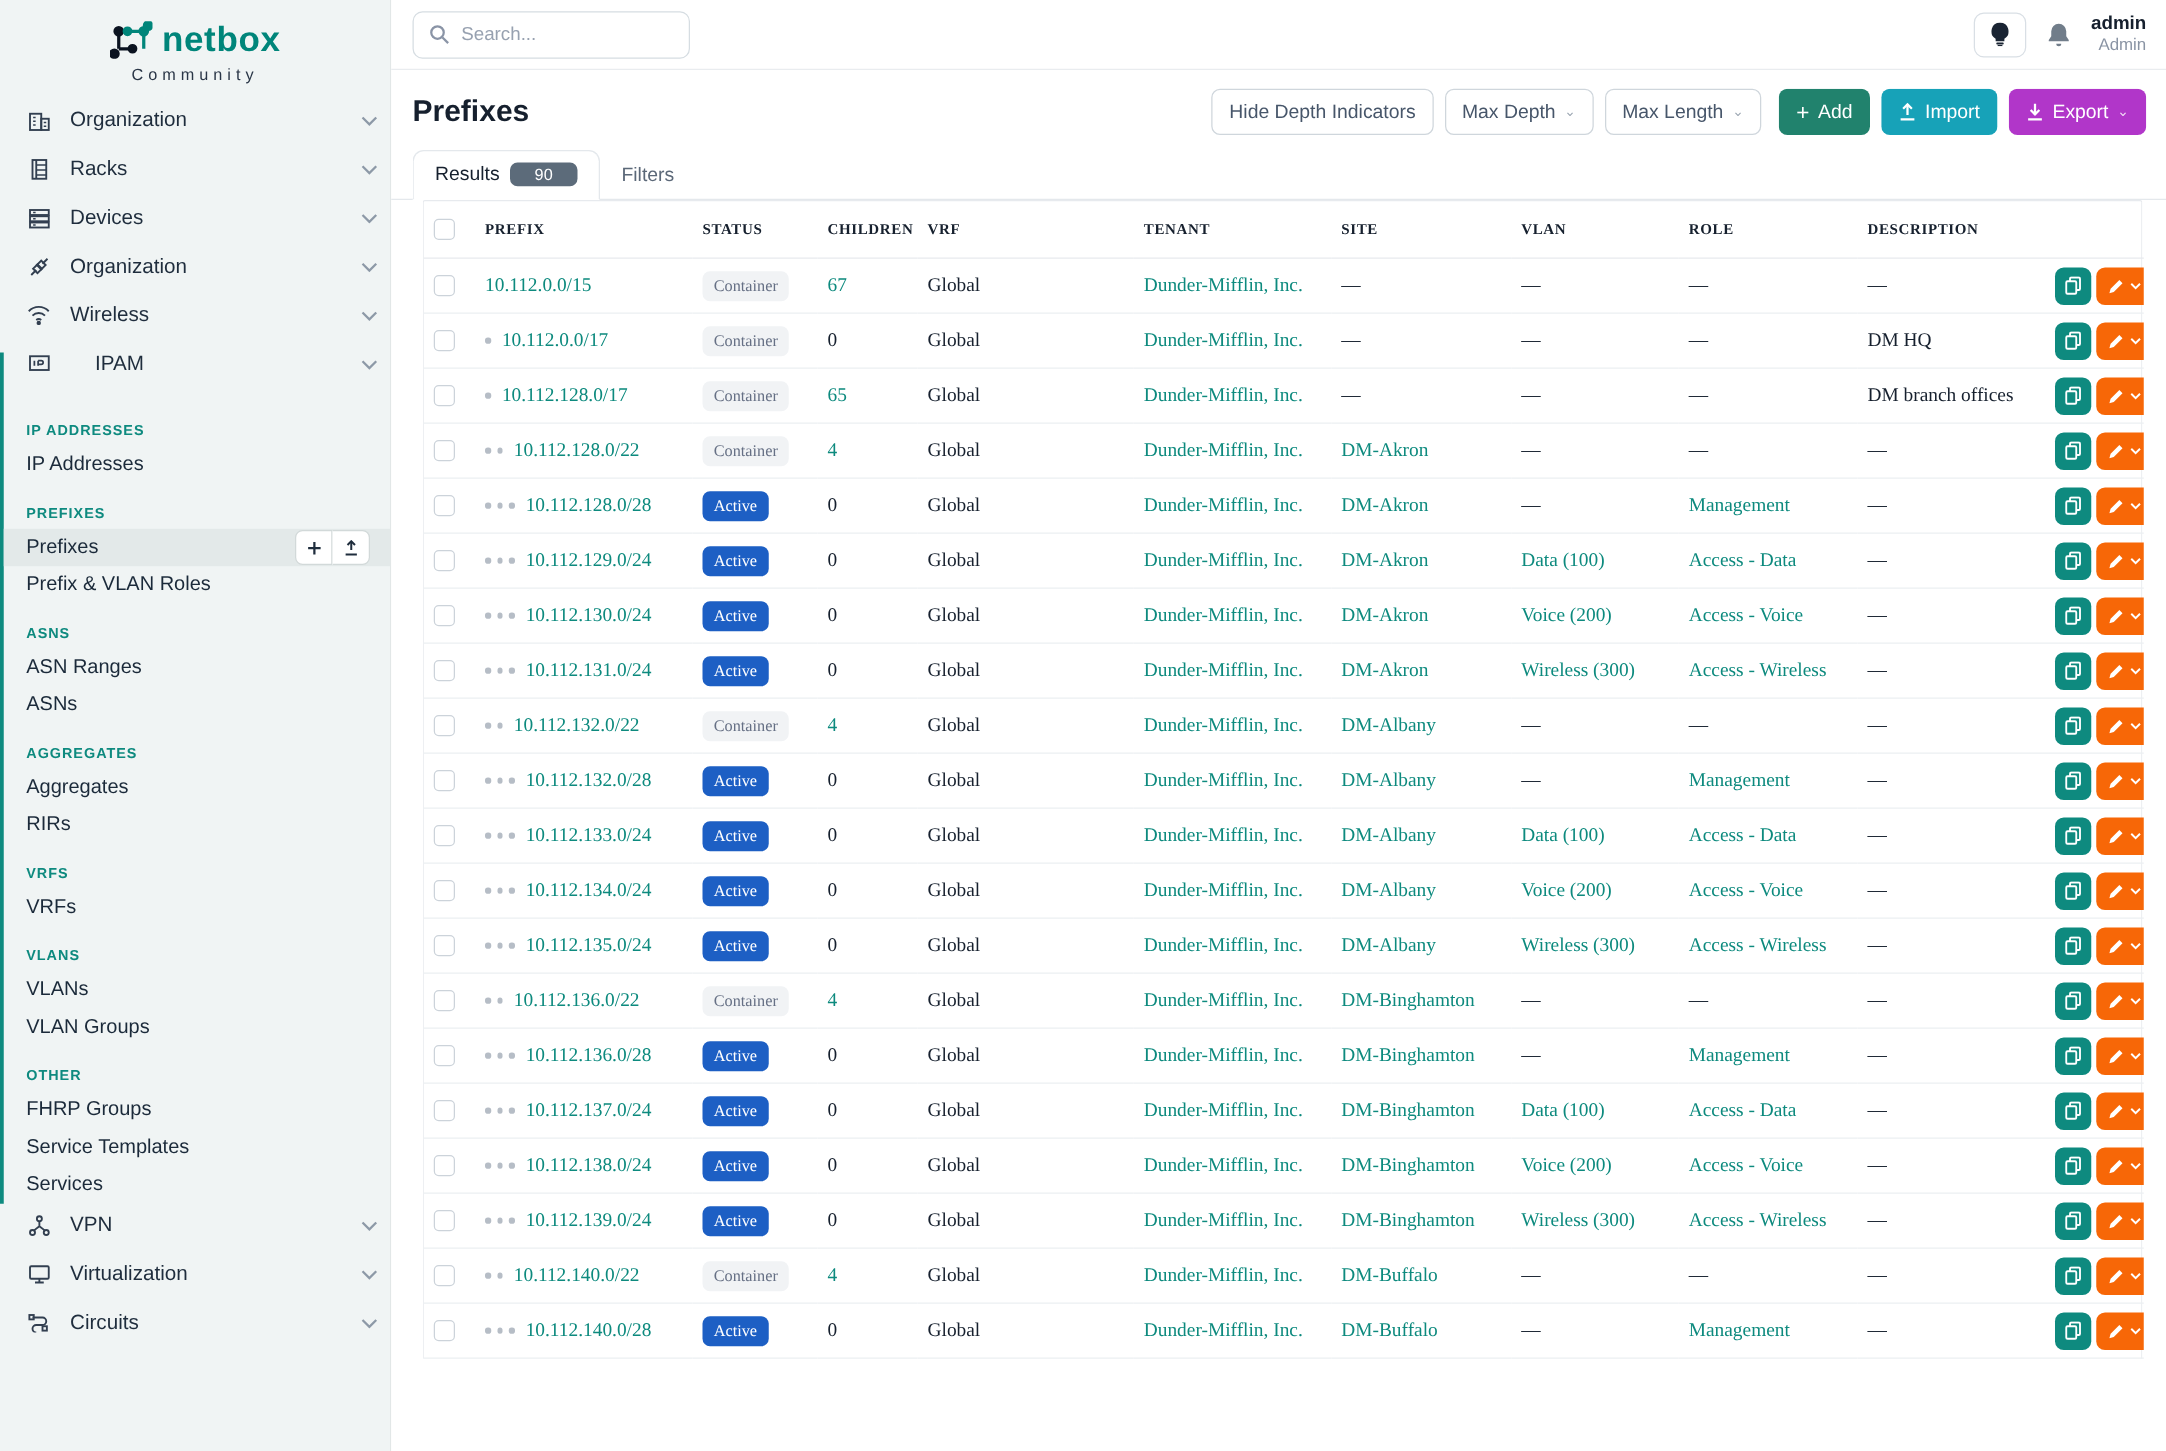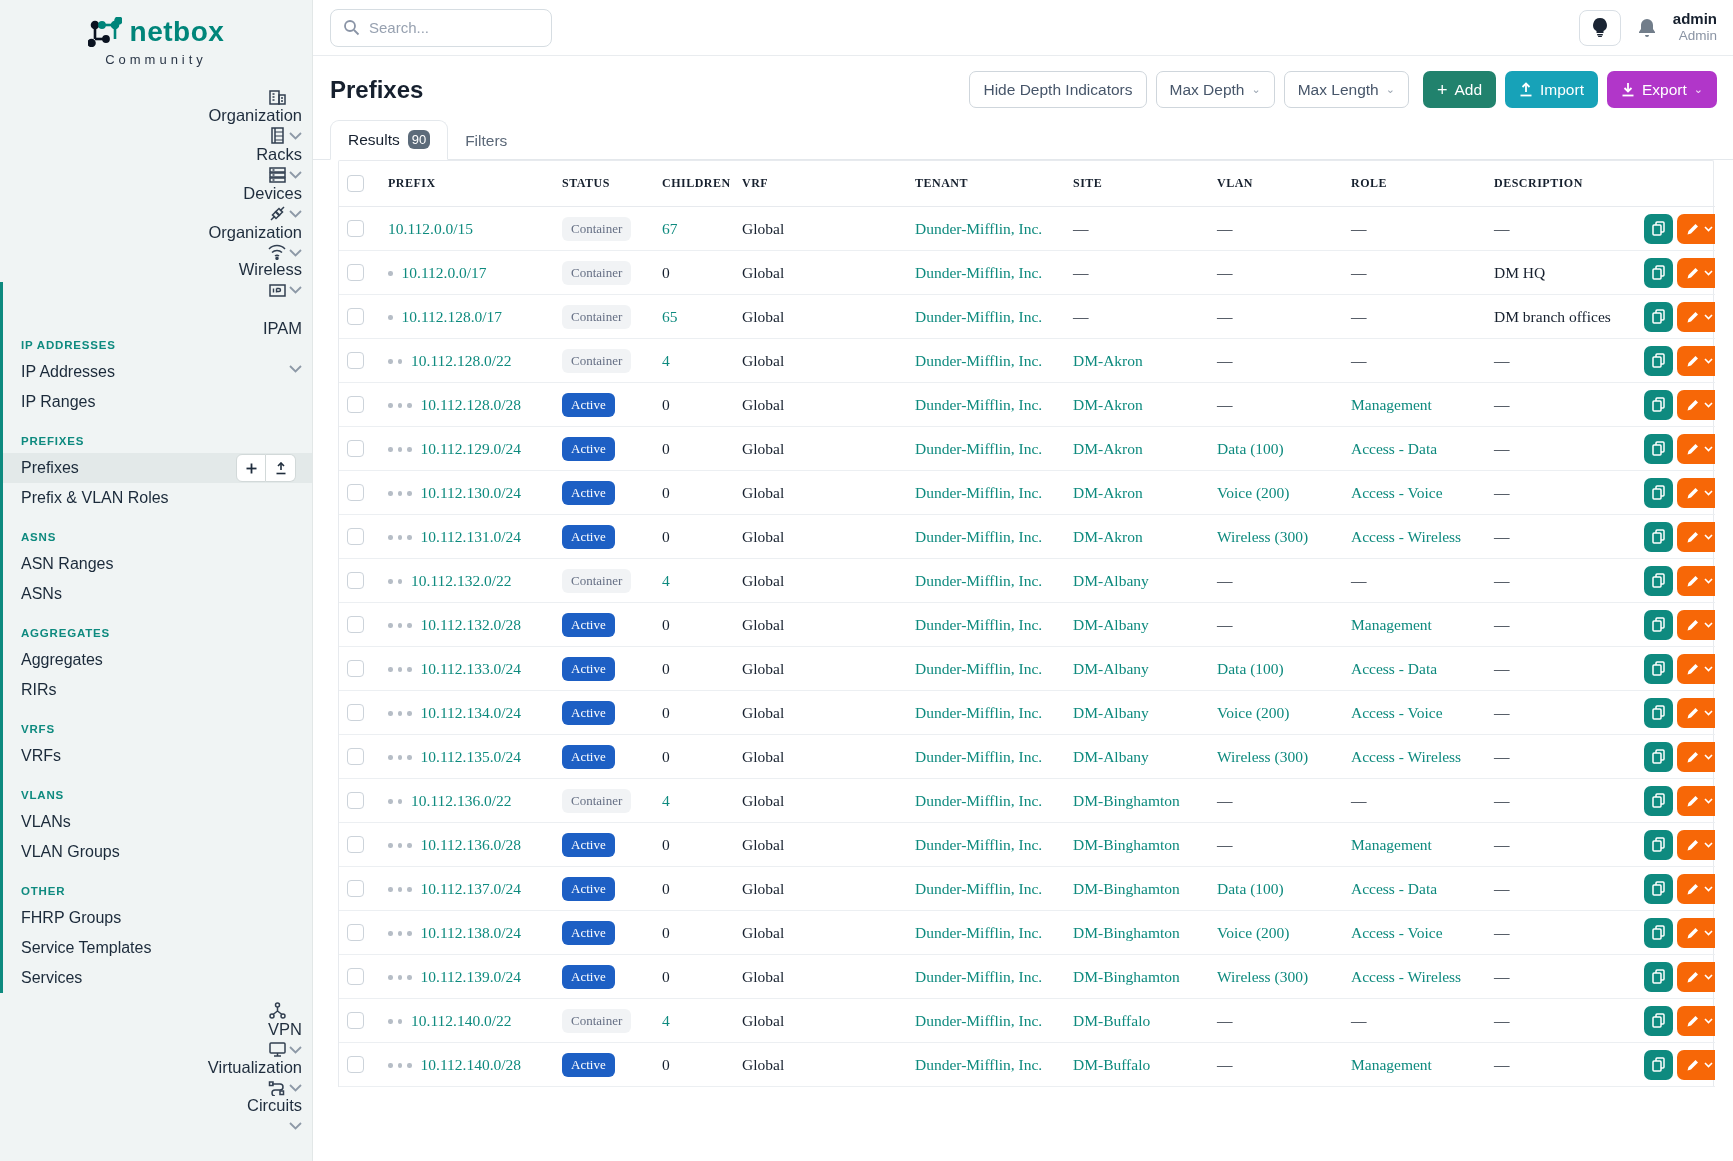--- a/index.html
+++ b/index.html
@@ -8,22 +8,22 @@
   body { display:flex; }
 
   
   .sidebar { width:313px; min-width:313px; height:100%; background:#f0f4f4;
     border-right:1px solid #e2e7e7; overflow:hidden; }
   .logo-block { padding:16px 0 10px; text-align:center; }
   .logo-row { display:flex; align-items:center; justify-content:center; gap:8px; }
   .logo-word { font-size:28px; font-weight:bold; color:#00857a; letter-spacing:.5px; }
   .logo-sub { margin-top:4px; font-size:13px; letter-spacing:4px; color:#2a3647; font-weight:500;}
   .nav { margin-top:10px; }
-  .nav-item { height:39px; display:flex; align-items:flex-end; padding:0 10px 0 20px;
-    font-size:16.5px; color:#1f2d3d; cursor:pointer;flex-direction:column; }
+  .nav-item { height:39px; display:flex; align-items:flex-start; padding:0 10px 0 20px;
+    font-size:16.5px; color:#1f2d3d; cursor:pointer; }
   .nav-item .nav-icon { width:22px; display:flex; justify-content:center; margin-right:14px; }
   .nav-item .nav-label { flex:1; }
   .chev { color:#8d99a7; }
   .ipam-wrap { border-left:3px solid #0e8a7f; }
   .ipam-wrap .nav-item { padding-left:17px;gap:20px; }
   .nav-section-label { margin-top:13px; padding:5px 18px 6px; font-size:11.5px; font-weight:bold;
     letter-spacing:.8px; color:#0e8a7f; }
   .nav-sub { height:30px; display:flex; align-items:center; padding:0 16px 0 18px;
     font-size:16px; color:#1b2a3a; cursor:pointer; position:relative; }
   .nav-sub.active { background:#e3e9e9; }
@@ -63,21 +63,21 @@
   .btn-outline .chev { color:#9aa5b1; }
   .btn-solid { color:#fff; font-weight:500; }
   .mini-chev { font-size:11px; }
 
   .tabs { display:flex; align-items:flex-end; padding:0 16px 0 17px; border-bottom:1px solid #e4e8ec;
     margin-top:2px; }
   .tab { padding:9px 17px 10px; font-size:15.5px; color:#5b6878; cursor:pointer;
     display:flex; align-items:center; gap:8px; margin-bottom:-1px; }
   .tab.active { background:#fff; border:1px solid #e4e8ec; border-bottom:1px solid #fff;
     border-radius:9px 9px 0 0; color:#16202e; }
-  .tab-badge { background:#5c6b7a; color:#fff; font-size:13px; padding:2px 4px;
+  .tab-badge { background:#5c6b7a; color:#fff; font-size:13px; padding:2px 20px;
     border-radius:6px; font-weight:500; }
 
   .toolbar { display:flex; align-items:center; padding:16px 19px 16px 17px; }
   .quick-search { width:226px; height:42px; border:1px solid #d6dde2; border-radius:8px;
     padding:0 13px; font-size:15.5px; color:#1a2433; outline:none;
     font-family:"Liberation Sans", sans-serif; }
   .quick-search::placeholder { color:#97a1b0; }
   .filter-group { display:flex; margin-left:18px; height:42px; }
   .filter-addon { width:46px; background:#f3f6f7; border:1px solid #d6dde2; border-right:none;
     border-radius:8px 0 0 8px; display:flex; align-items:center; justify-content:center; }
@@ -224,23 +224,20 @@
             <span class="chev"><svg width="13" height="8" viewBox="0 0 13 8" fill="none" stroke="#8d99a7" stroke-width="1.8">
                 <polyline points="1,1 6.5,6.5 12,1"></polyline>
               </svg></span>
           </div>
         </div>
       <div>
           <div class="nav-section-label">IP ADDRESSES</div>
           <div class="nav-sub">
             <span>IP Addresses</span>
           </div>
-          <div class="nav-sub">
-            <span>IP Ranges</span>
-          </div>
           <div class="nav-section-label">PREFIXES</div>
           <div class="nav-sub active">
             <span>Prefixes</span>
             <span class="sub-btns">
         <span class="sub-btn">
                 <svg width="11" height="11" viewBox="0 0 11 11" stroke="#1f2d3d" stroke-width="1.8">
                   <line x1="5.5" y1="0.5" x2="5.5" y2="10.5"></line>
                   <line x1="0.5" y1="5.5" x2="10.5" y2="5.5"></line>
                 </svg>
               </span>

